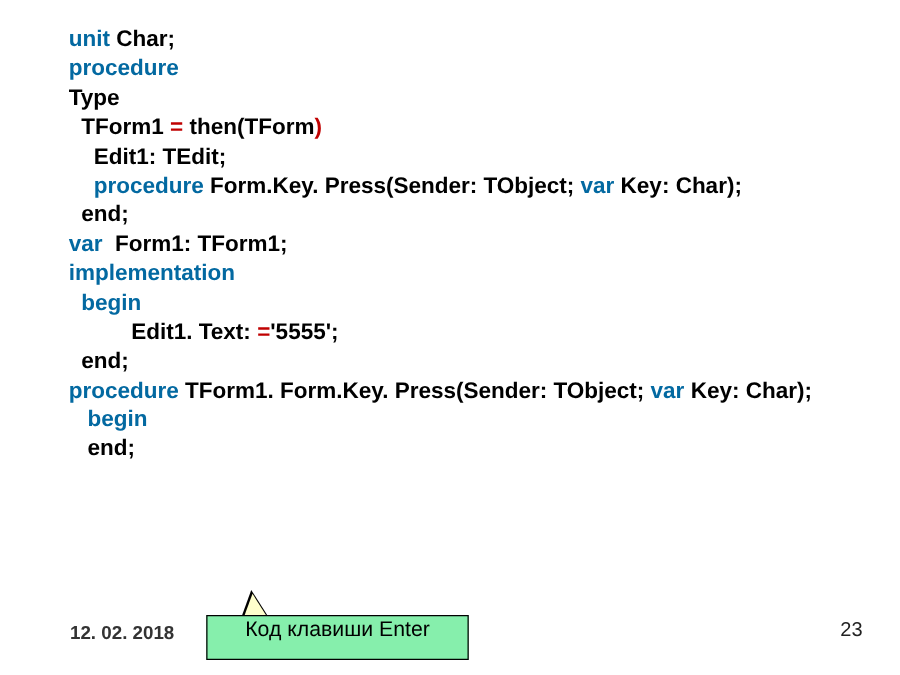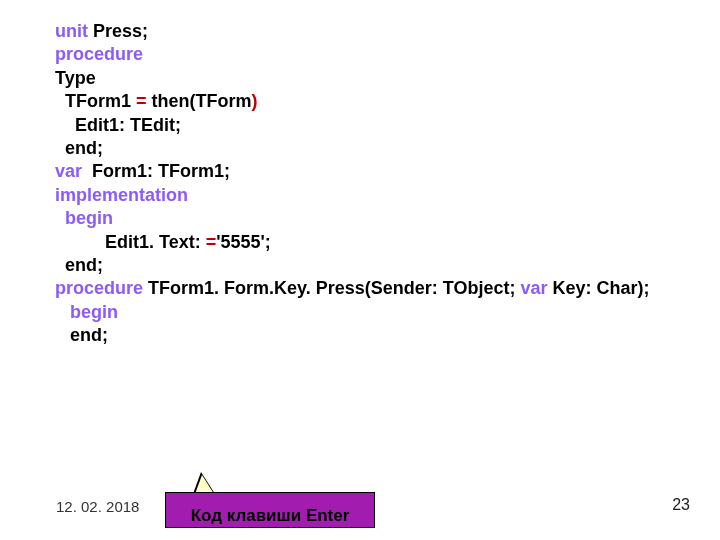--- a/index.html
+++ b/index.html
@@ -15,28 +15,28 @@
     position: relative;
     overflow: hidden;
   }
   .code-area {
     position: absolute;
     left: 55px;
     top: 20px;
     right: 30px;
   }
   .line { white-space: pre; color: #000; }
-  .kw-green { color: #8b5cf6; }
+  .kw-green { color: #0369a1; }
   .kw-red { color: #c00000; }
   .footer-date {
     position: absolute;
     left: 56px;
     bottom: 24px;
     font-size: 15px;
-    font-weight: normal;
+    font-weight: bold;
     color: #333;
   }
   .page-num {
     position: absolute;
     right: 30px;
     bottom: 24px;
     font-size: 16px;
     font-weight: normal;
     color: #222;
   }
@@ -46,28 +46,28 @@
     bottom: 12px;
     width: 210px;
     height: 56px;
   }
   .callout-box {
     position: absolute;
     left: 0;
     bottom: 0;
     width: 210px;
     height: 36px;
-    background: #a21caf;
+    background: #86efac;
     border: 1.5px solid #000;
     box-sizing: border-box;
     display: flex;
-    align-items: flex-end;
+    align-items: flex-start;
     justify-content: center;
     font-size: 17px;
-    font-weight: bold;
+    font-weight: normal;
   }
   .callout-tail {
     position: absolute;
     left: 28px;
     top: 0;
     width: 0;
     height: 0;
     border-left: 8px solid transparent;
     border-right: 14px solid transparent;
     border-bottom: 22px solid #000;
@@ -81,25 +81,26 @@
     height: 0;
     border-left: 7px solid transparent;
     border-right: 12px solid transparent;
     border-bottom: 19px solid #ffffcc;
   }
 </style>
 </head>
 <body>
 
 <div class="code-area">
-  <div class="line"><span class="kw-green">unit</span><span> Press;</span></div>
+  <div class="line"><span class="kw-green">unit</span><span> Char;</span></div>
   <div class="line kw-green">procedure</div>
   <div class="line">Type</div>
   <div class="line"><span>  TForm1 </span><span class="kw-red">=</span><span> then(TForm</span><span class="kw-red">)</span></div>
   <div class="line">    Edit1: TEdit;</div>
+  <div class="line"><span class="kw-green">    procedure</span><span> Form.Key. Press(Sender: TObject; </span><span class="kw-green">var</span><span> Key: Char);</span></div>
   <div class="line">  end;</div>
   <div class="line"><span class="kw-green">var</span><span>  Form1: TForm1;</span></div>
   <div class="line kw-green">implementation</div>
   <div class="line kw-green">  begin</div>
   <div class="line"><span>          Edit1. Text: </span><span class="kw-red">=</span><span>'5555';</span></div>
   <div class="line">  end;</div>
   <div class="line"><span class="kw-green">procedure</span><span> TForm1. Form.Key. Press(Sender: TObject; </span><span class="kw-green">var</span><span> Key: Char);</span></div>
   <div class="line kw-green">   begin</div>
   <div class="line">   end;</div>
 </div>

